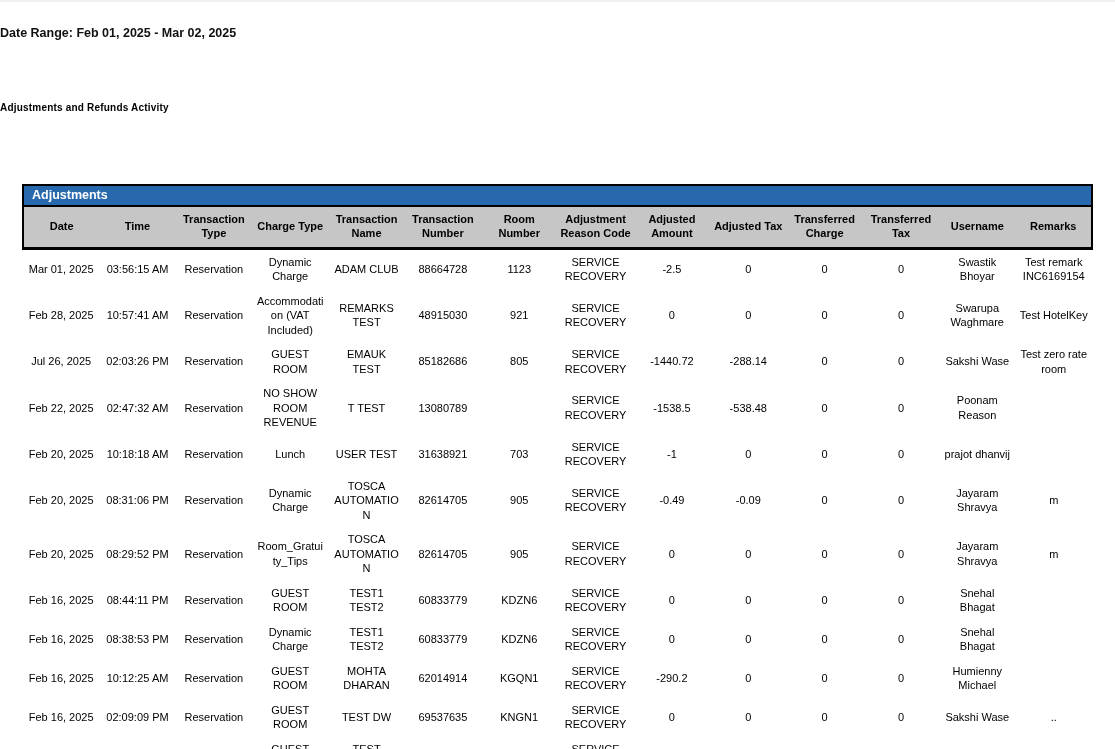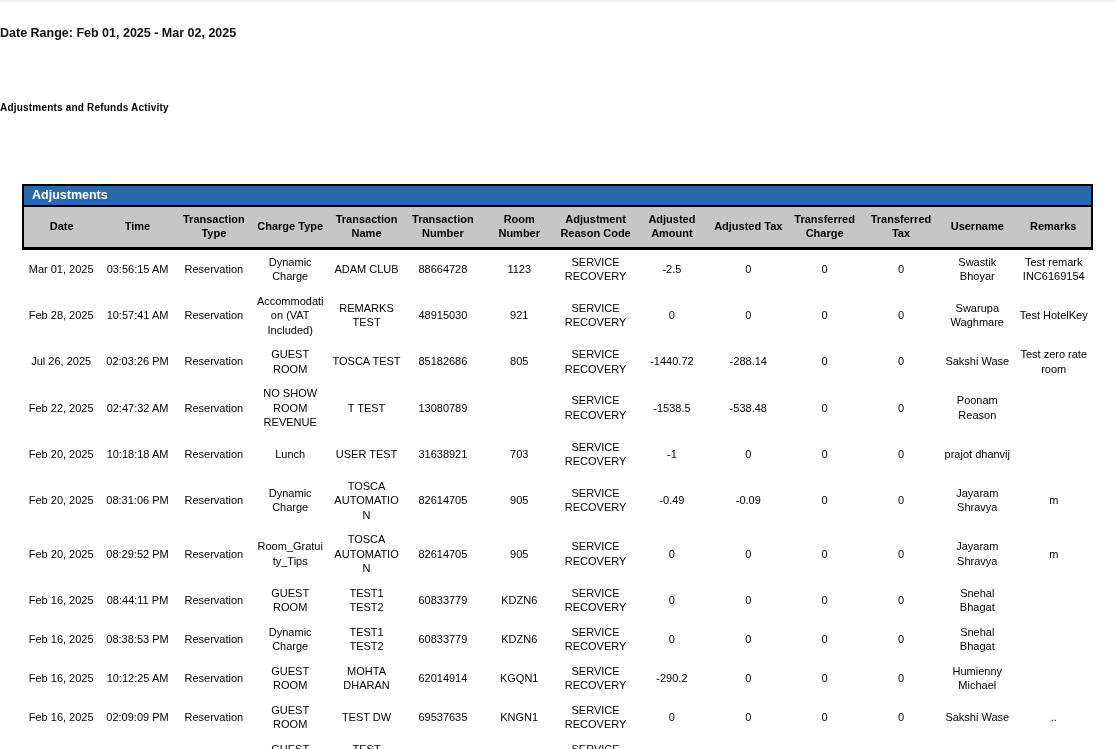--- a/index.html
+++ b/index.html
@@ -125,21 +125,21 @@
           <td>0</td>
           <td>0</td>
           <td>Swarupa Waghmare</td>
           <td>Test HotelKey</td>
         </tr>
         <tr>
           <td>Jul 26, 2025</td>
           <td>02:03:26 PM</td>
           <td>Reservation</td>
           <td>GUEST ROOM</td>
-          <td>TOSCA TEST</td>
+          <td>EMAUK TEST</td>
           <td>85182686</td>
           <td>805</td>
           <td>SERVICE RECOVERY</td>
           <td>-1440.72</td>
           <td>-288.14</td>
           <td>0</td>
           <td>0</td>
           <td>Sakshi Wase</td>
           <td>Test zero rate room</td>
         </tr>

